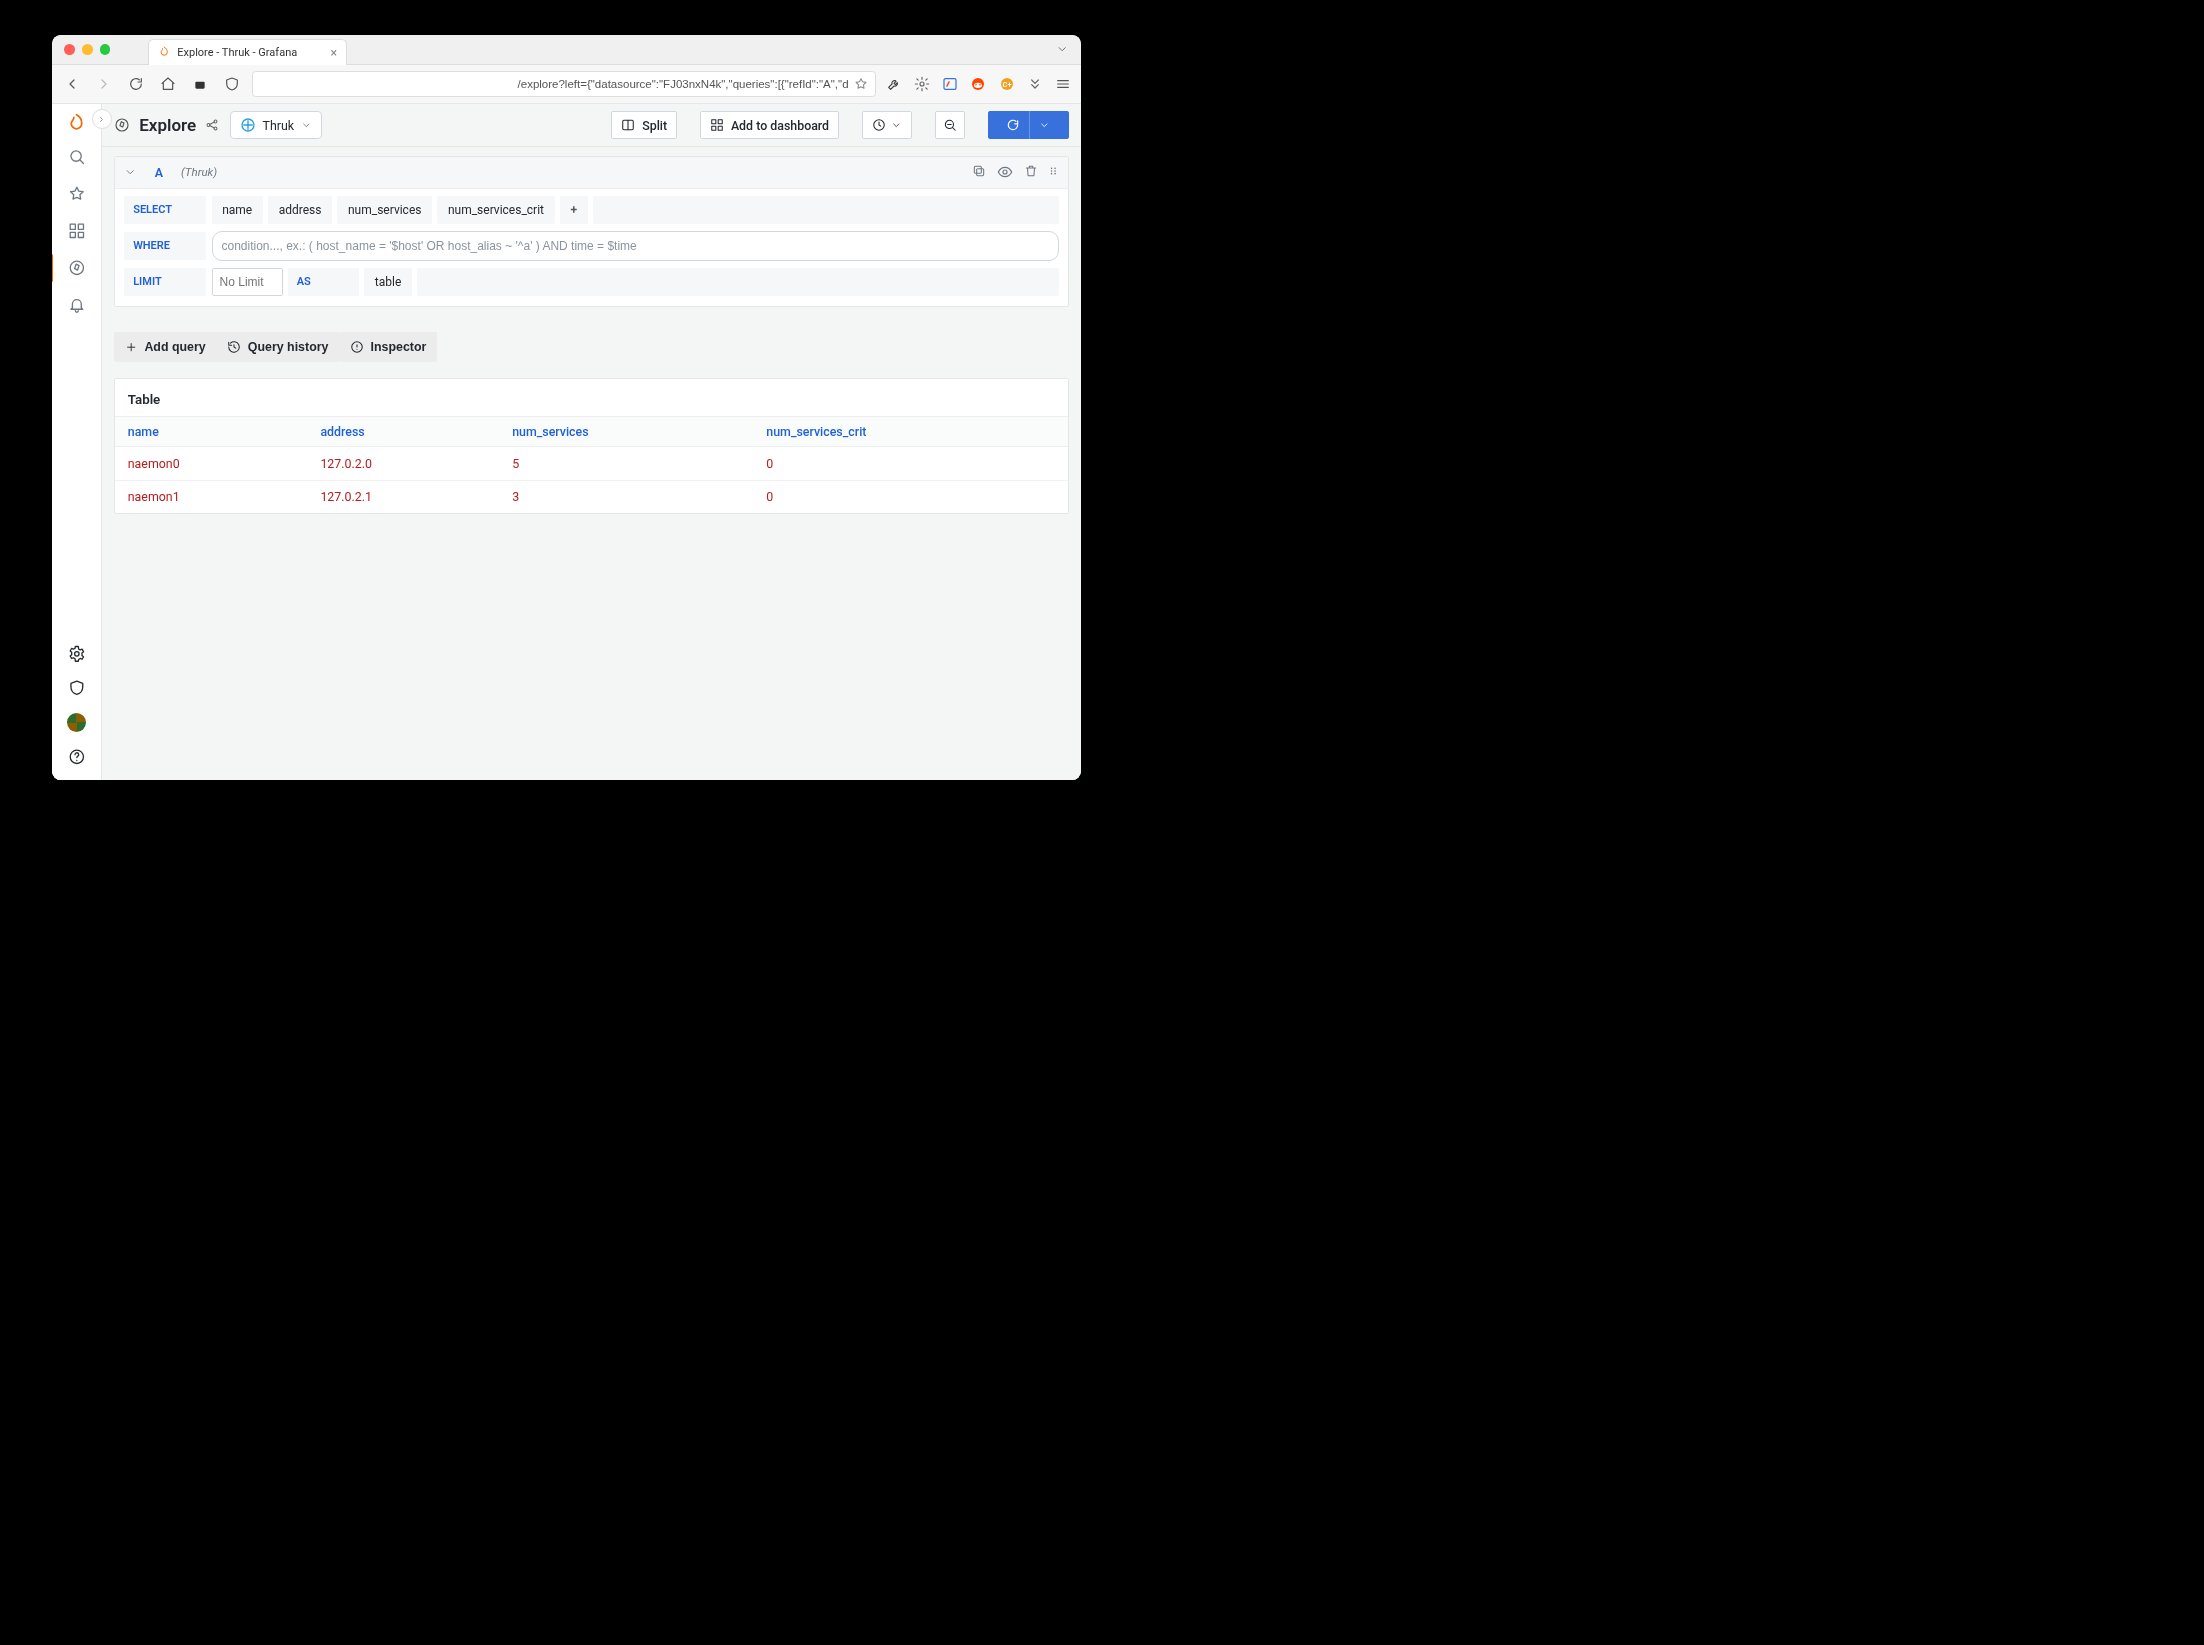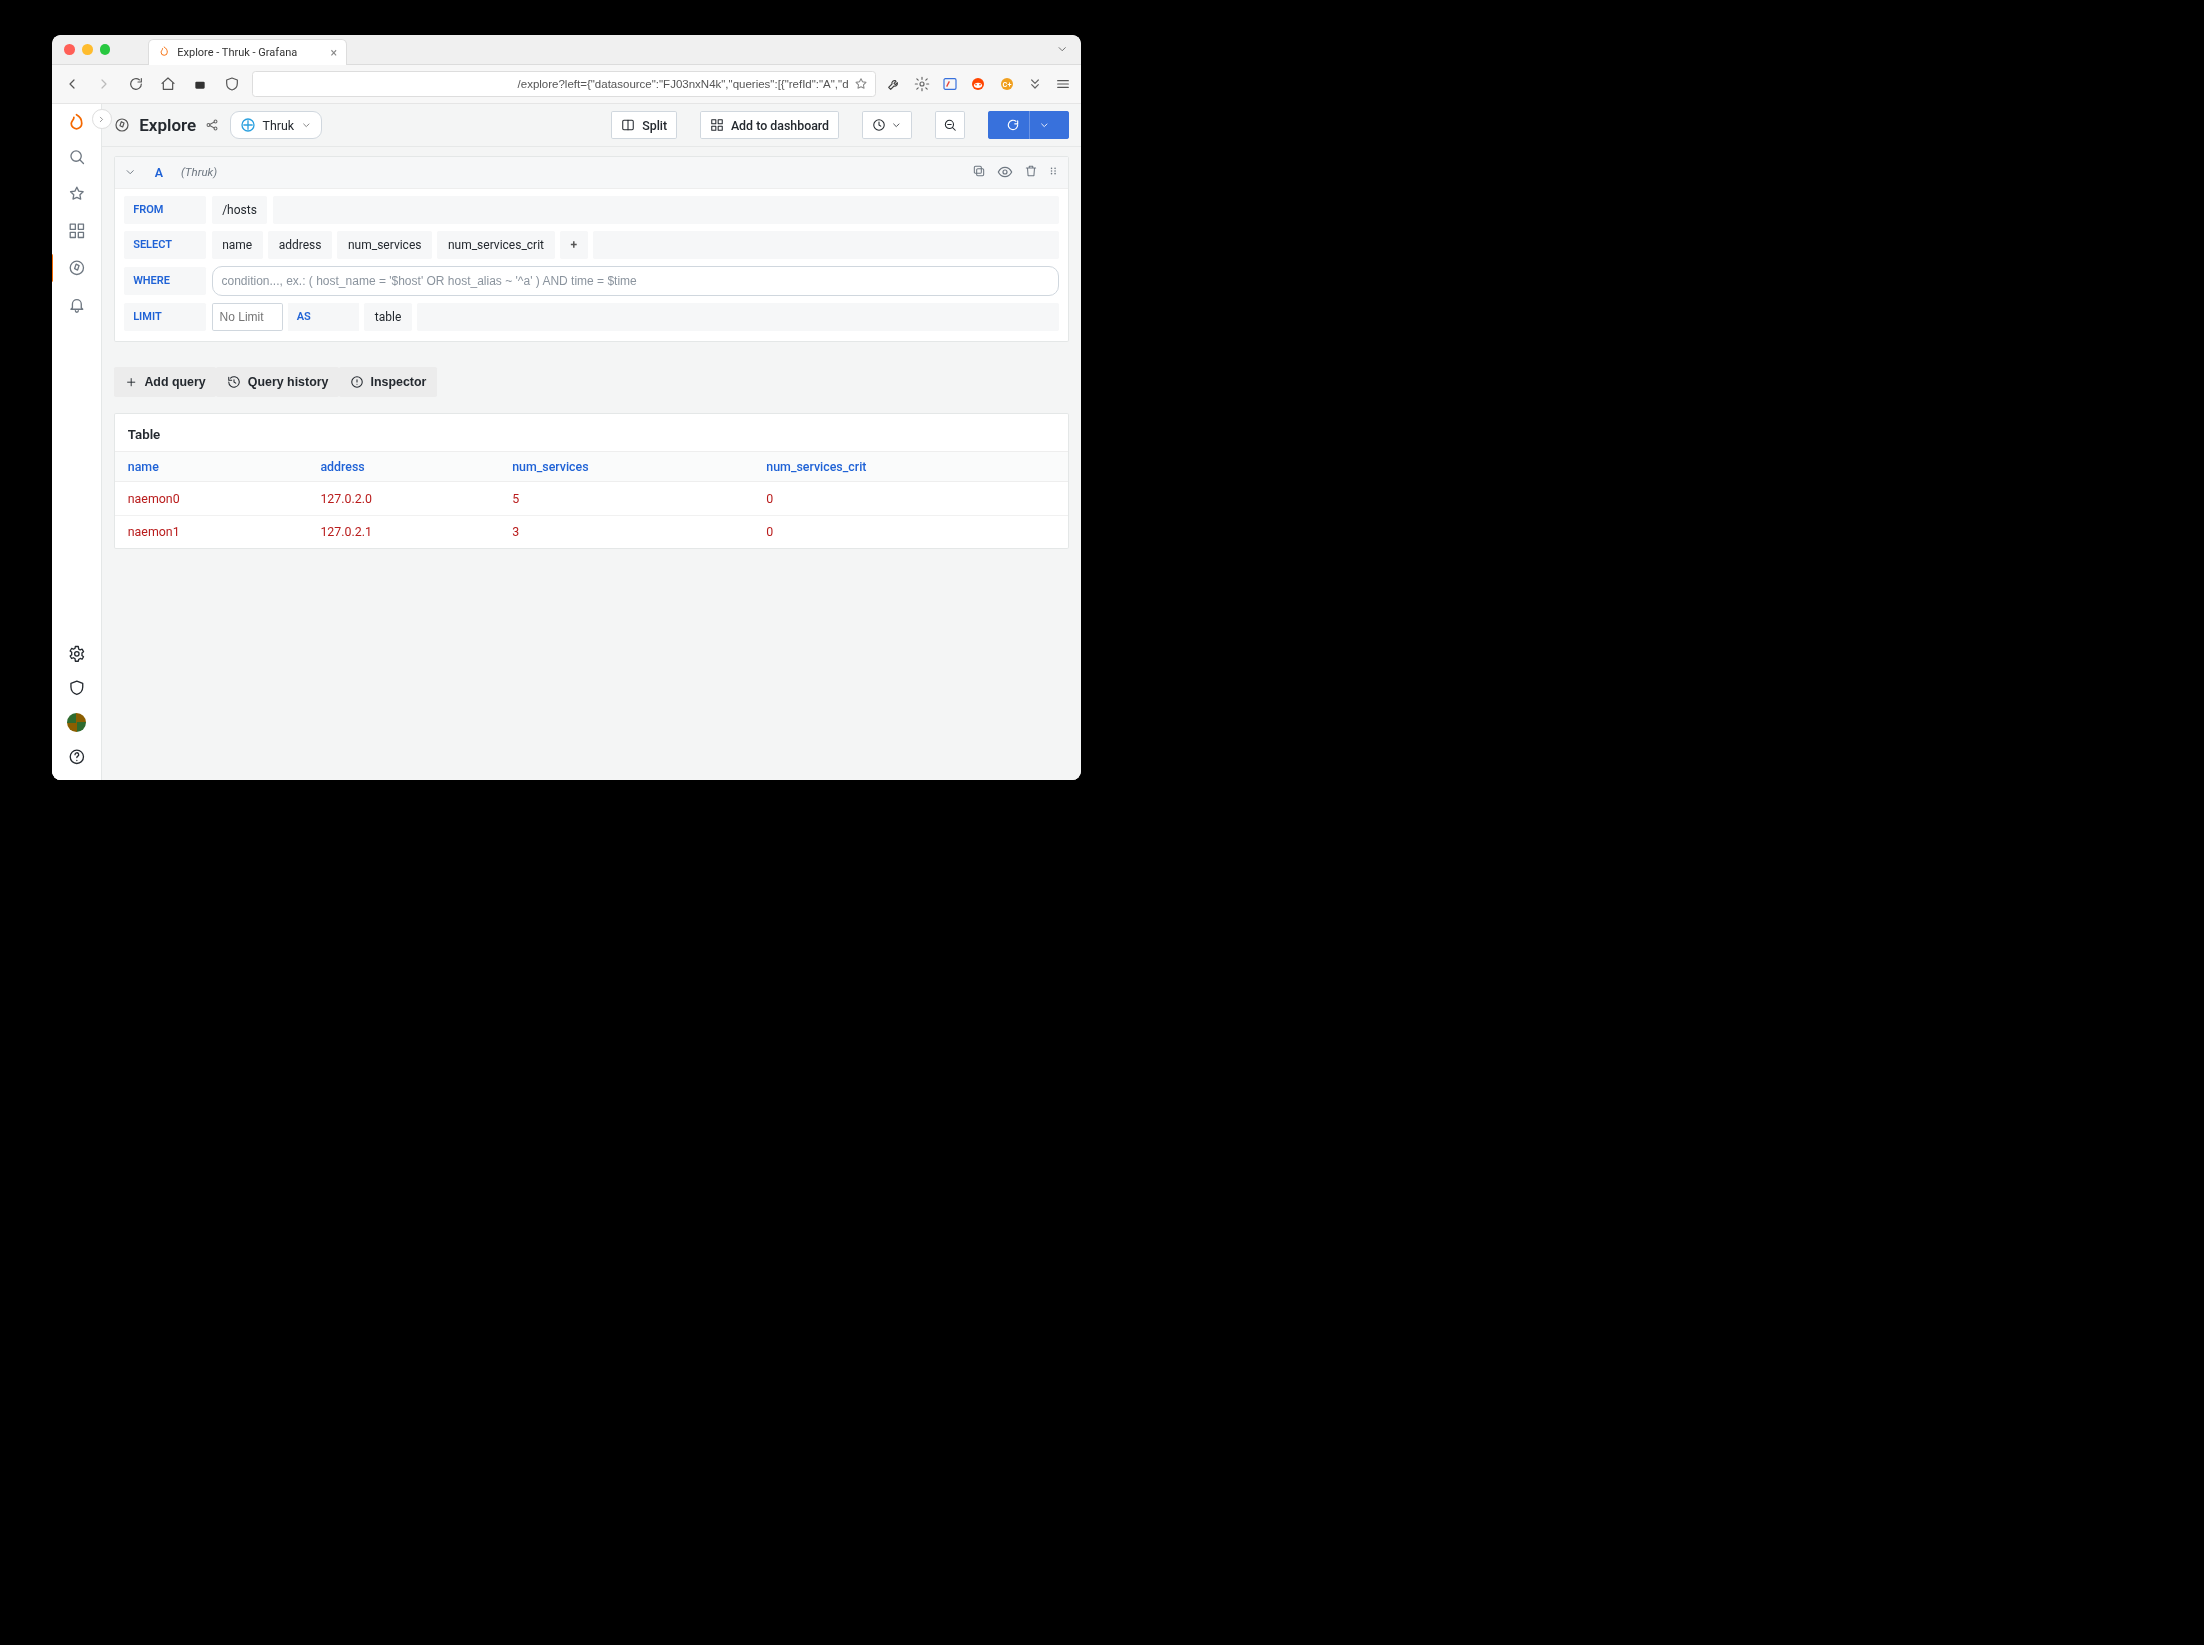--- a/index.html
+++ b/index.html
@@ -122,21 +122,21 @@
     height: 43px;
     display:flex; align-items:center;
     padding: 0 12.4px;
     gap: 10.6px;
     border-bottom: 0.9px solid #e6e8e8;
     background: #f4f5f5;
   }
   .topbar .title { display:flex; align-items:center; gap:8.9px; }
   .topbar .title h1 { font-size: 17px; font-weight: 600; color:#24292f; }
   .ds-picker {
-    height: 28px; background:#fff; border:0.9px solid #d0d7de; border-radius:9px;
+    height: 28px; background:#fff; border:0.9px solid #d0d7de; border-radius:4px;
     display:flex; align-items:center; padding: 0 8.9px; gap:7px; color:#24292f;
   }
   .ds-picker .dsicon { width:16px; height:16px; border-radius:50%; display:flex; align-items:center; justify-content:center; }
   .ds-picker .chev { color:#666; }
   .topbar .spacer { flex:1; }
   .btn {
     height:28px; background:#fff; border:0.9px solid #d0d7de; border-radius:1.8px;
     display:flex; align-items:center; padding:0 8.9px; gap:7px; color:#24292f;
     font-size: 12.4px; font-weight:500;
   }
@@ -529,25 +529,20 @@
                     <circle cx="16" cy="12" r="1.8" fill="currentColor"></circle>
                     <circle cx="8" cy="18" r="1.8" fill="currentColor"></circle>
                     <circle cx="16" cy="18" r="1.8" fill="currentColor"></circle>
                   </svg>
                 </span>
             </div>
           </div>
 
           <div class="qbody">
             <div class="row">
-              <div class="kwcell">FROM</div>
-              <div class="pill">/hosts</div>
-              <div class="fill"></div>
-            </div>
-            <div class="row">
               <div class="kwcell">SELECT</div>
               <div class="pill">name</div>
               <div class="pill">address</div>
               <div class="pill">num_services</div>
               <div class="pill">num_services_crit</div>
               <div class="pill plus">+</div>
               <div class="fill"></div>
             </div>
             <div class="row">
               <div class="kwcell">WHERE</div>

